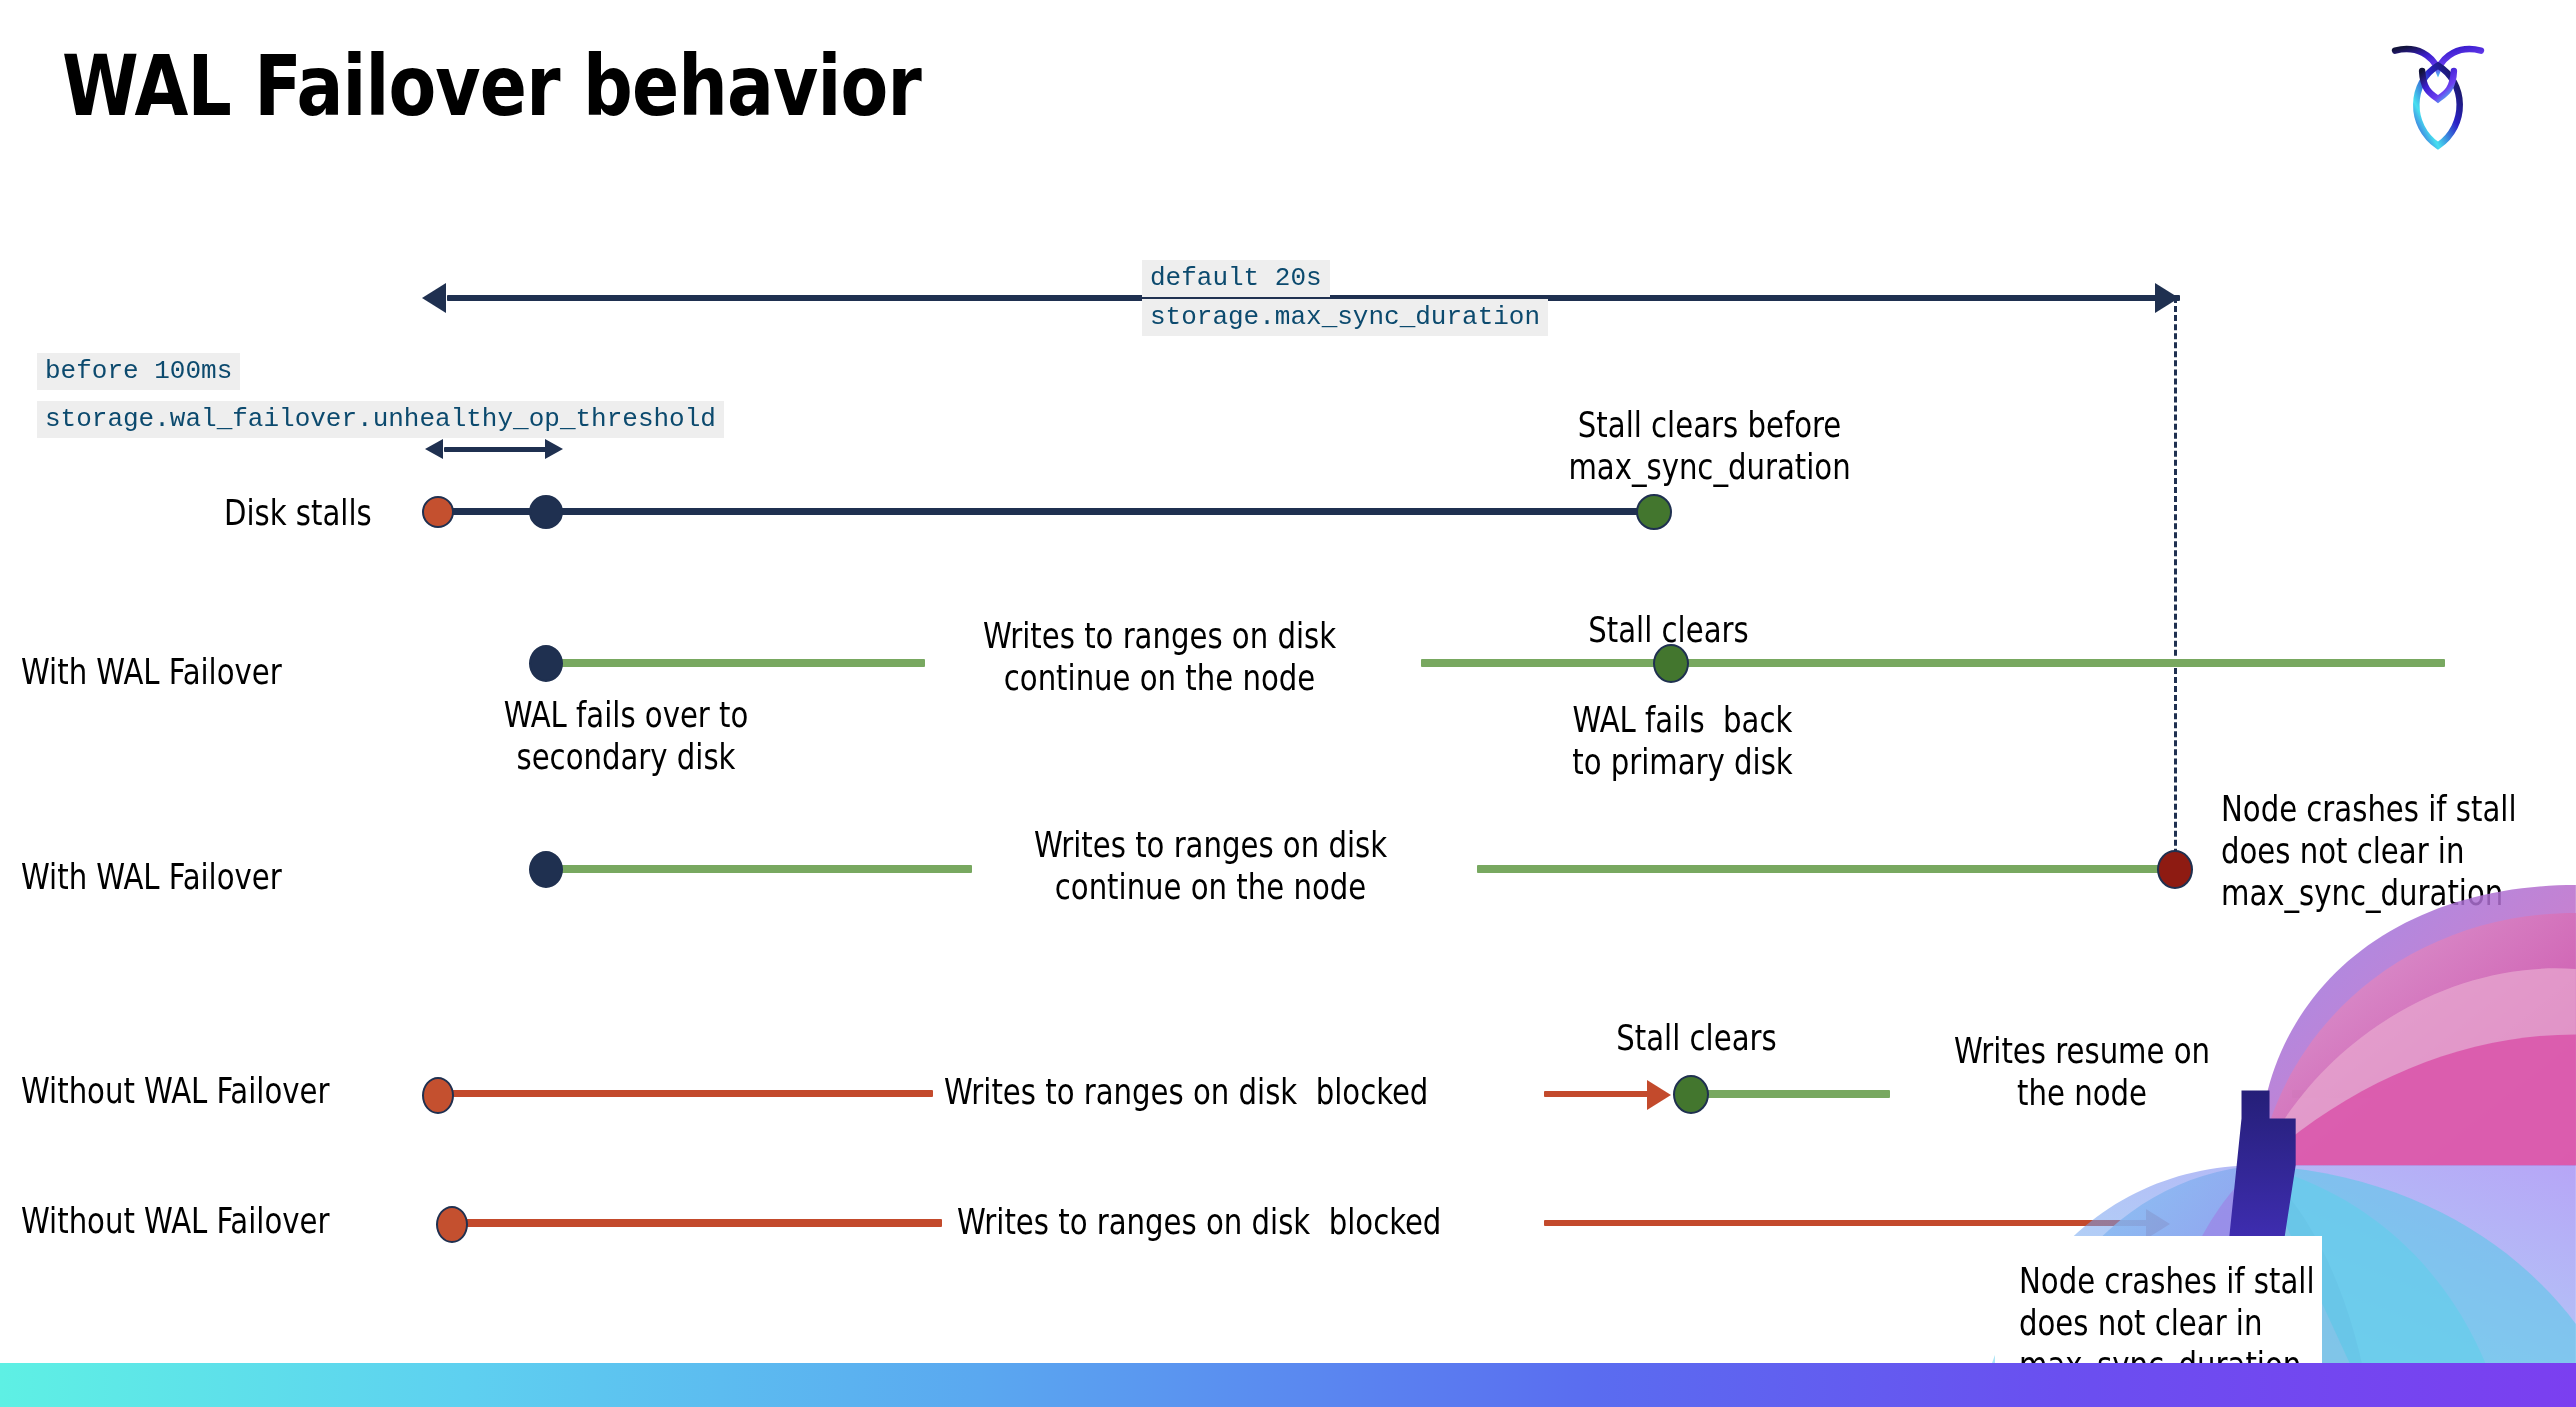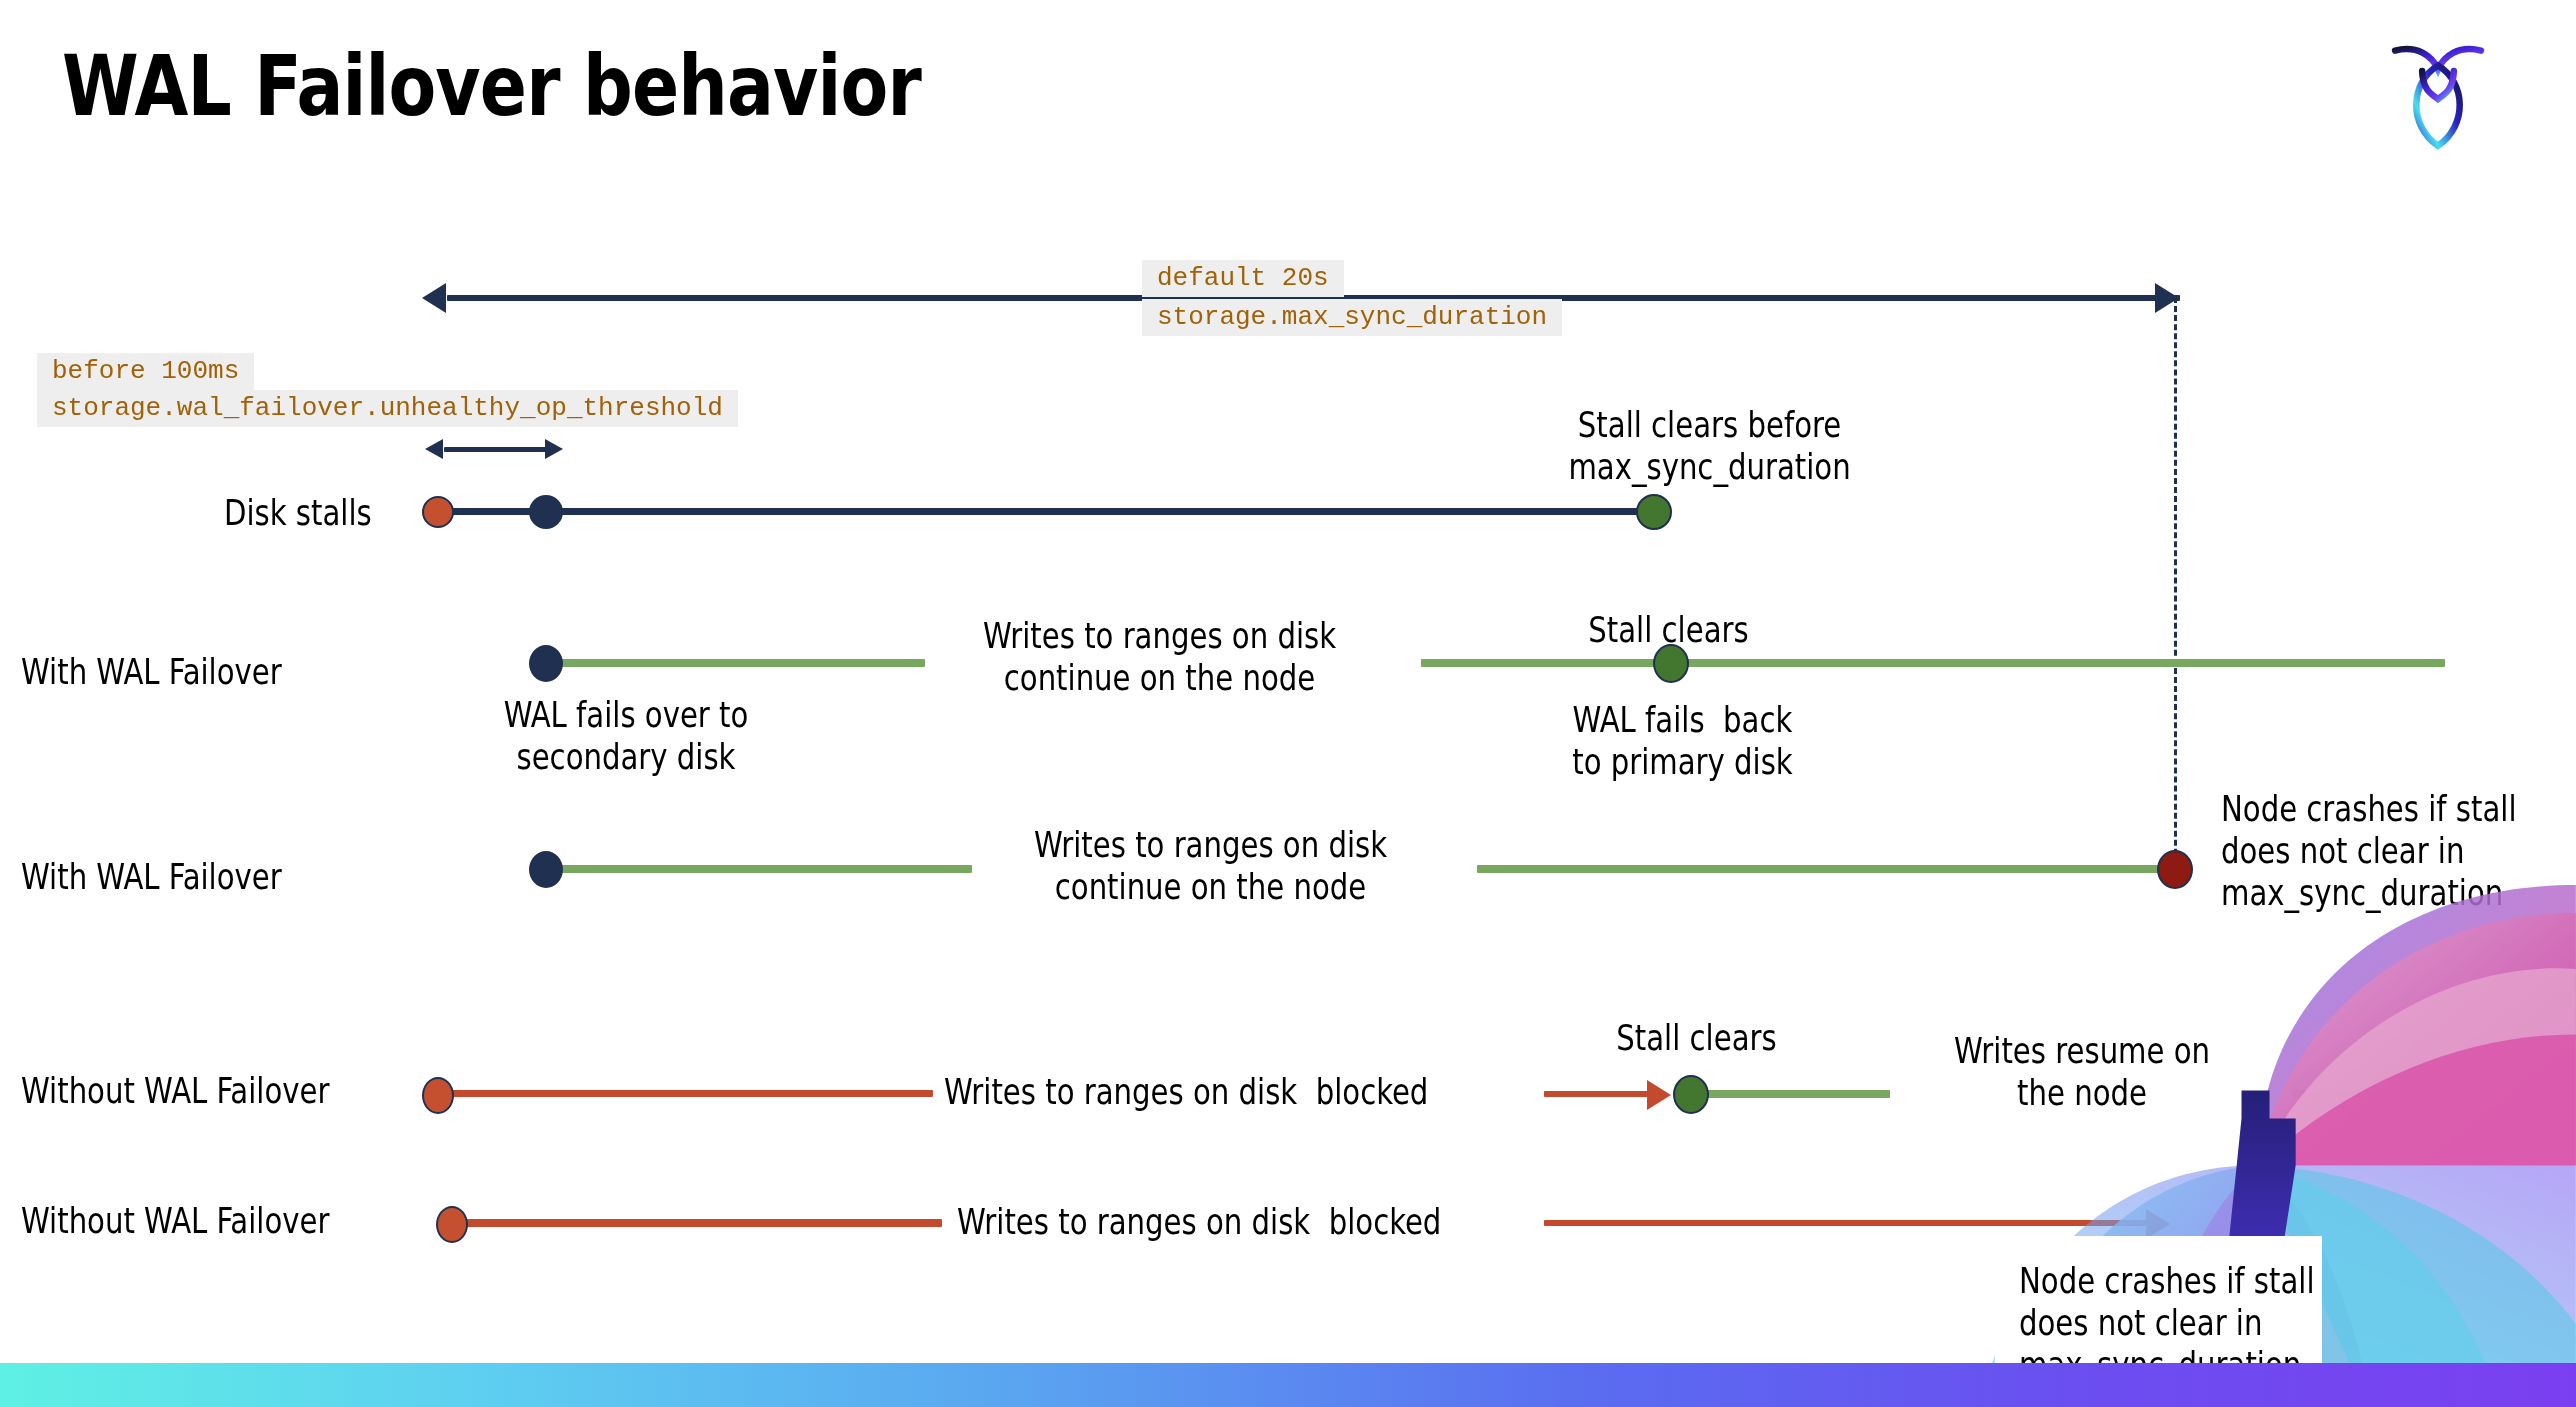--- a/index.html
+++ b/index.html
@@ -22,25 +22,25 @@
     white-space:nowrap;
   }
 
   
   .logo{position:absolute;left:2382px;top:28px;width:112px;height:131px;}
 
   
   .code-chip{
     position:absolute;
     font-family:"Liberation Mono","DejaVu Sans Mono",monospace;
-    font-size:26px;color:#a16207;
+    font-size:26px;color:#0c4a6e;
     background:#eeeeee;
     line-height:1.42;
     white-space:nowrap;
-    padding:0 15px;
+    padding:0 8px;
   }
 
   
   .lbl{
     position:absolute;
     color:#000;
     font-family:"DejaVu Sans Condensed","Liberation Sans",sans-serif;
     font-size:35px;
     line-height:1.16;
     white-space:pre;
@@ -118,21 +118,21 @@
   <div class="seg navy" style="left:447px;top:295px;width:1733px;height:5.6px;"></div>
   <div class="arrow-head ah-left" style="left:422px;top:283px;"></div>
   <div class="arrow-head ah-right" style="left:2155px;top:283px;"></div>
 
   <div class="code-chip" style="left:1142px;top:260px;">default 20s</div>
   <div class="code-chip" style="left:1142px;top:299px;">storage.max_sync_duration</div>
 
   <div class="vdash" style="left:2174px;top:297px;height:585px;"></div>
 
   <div class="code-chip" style="left:37px;top:353px;">before 100ms</div>
-  <div class="code-chip" style="left:37px;top:390px;">storage.wal_failover.unhealthy_op_threshold</div>
+  <div class="code-chip" style="left:37px;top:401px;">storage.wal_failover.unhealthy_op_threshold</div>
 
   <div class="seg navy" style="left:444px;top:447px;width:103px;height:4.7px;"></div>
   <div class="arrow-head ah-left-sm" style="left:425px;top:439px;"></div>
   <div class="arrow-head ah-right-sm" style="left:545px;top:439px;"></div>
 
   <div class="lbl" style="left:224px;top:492px;font-size:36px;">Disk stalls</div>
 
   <div class="seg navy" style="left:439px;top:508px;width:1232px;height:6.5px;"></div>
 
   <div class="dot red" style="left:422px;top:496px;width:32px;height:32px;"></div>

